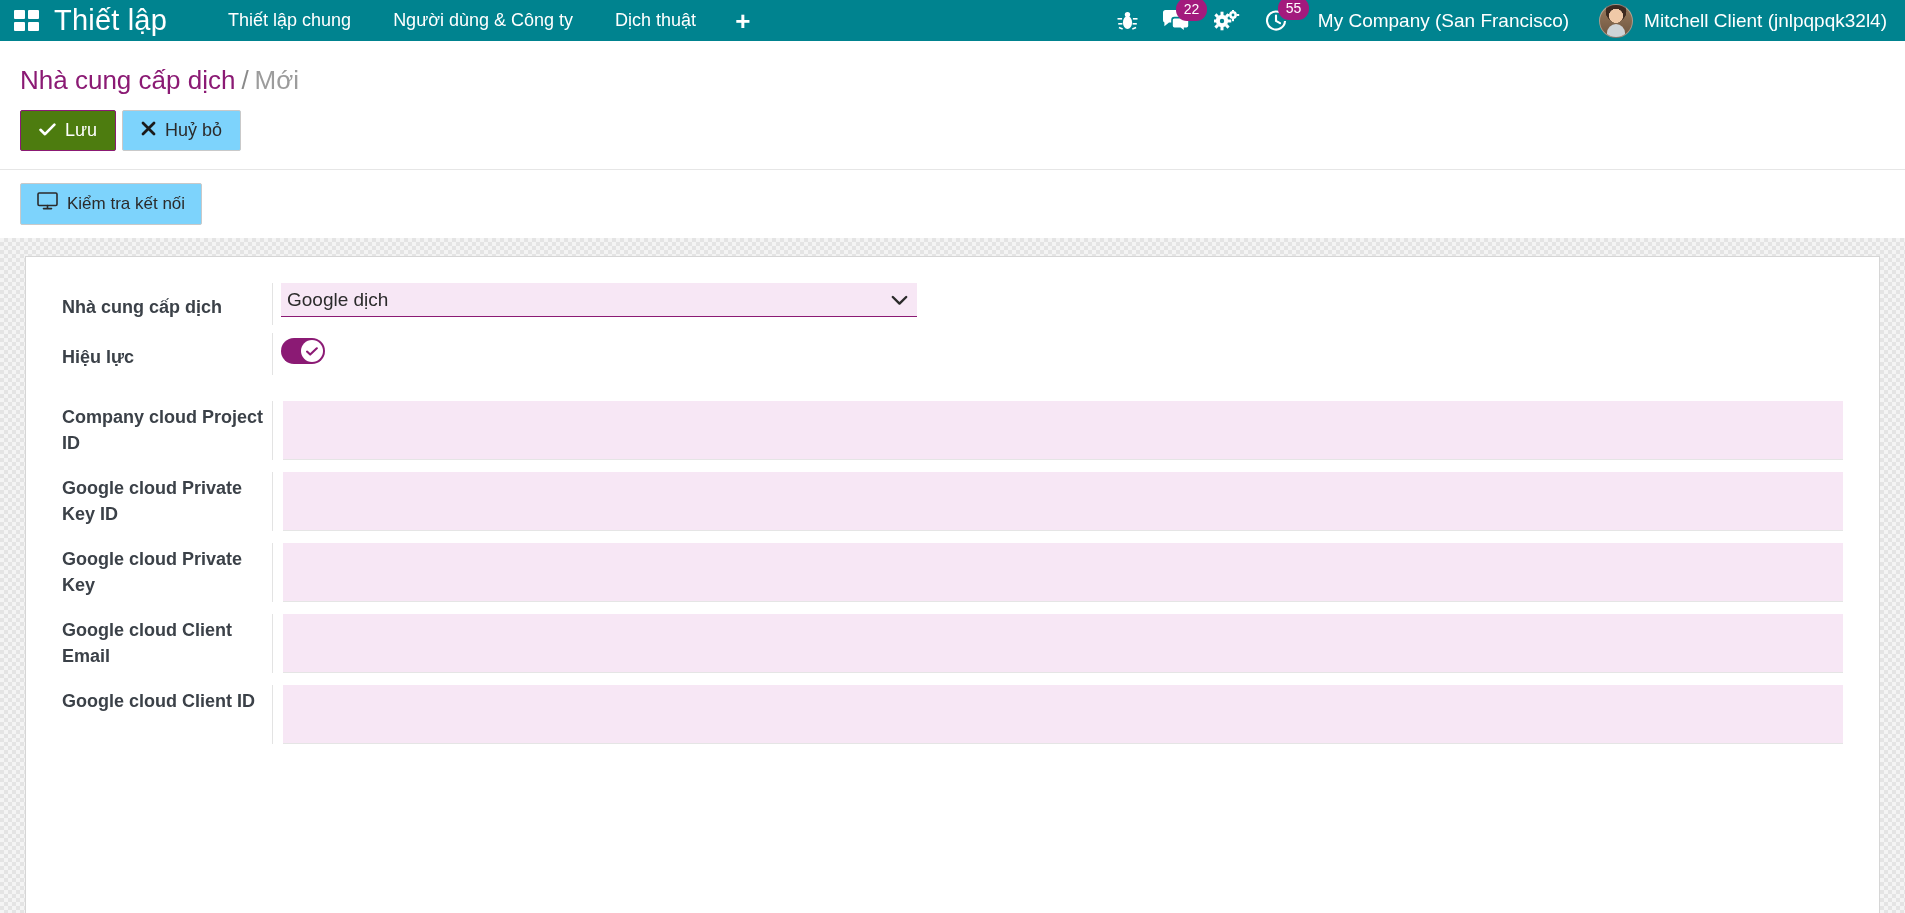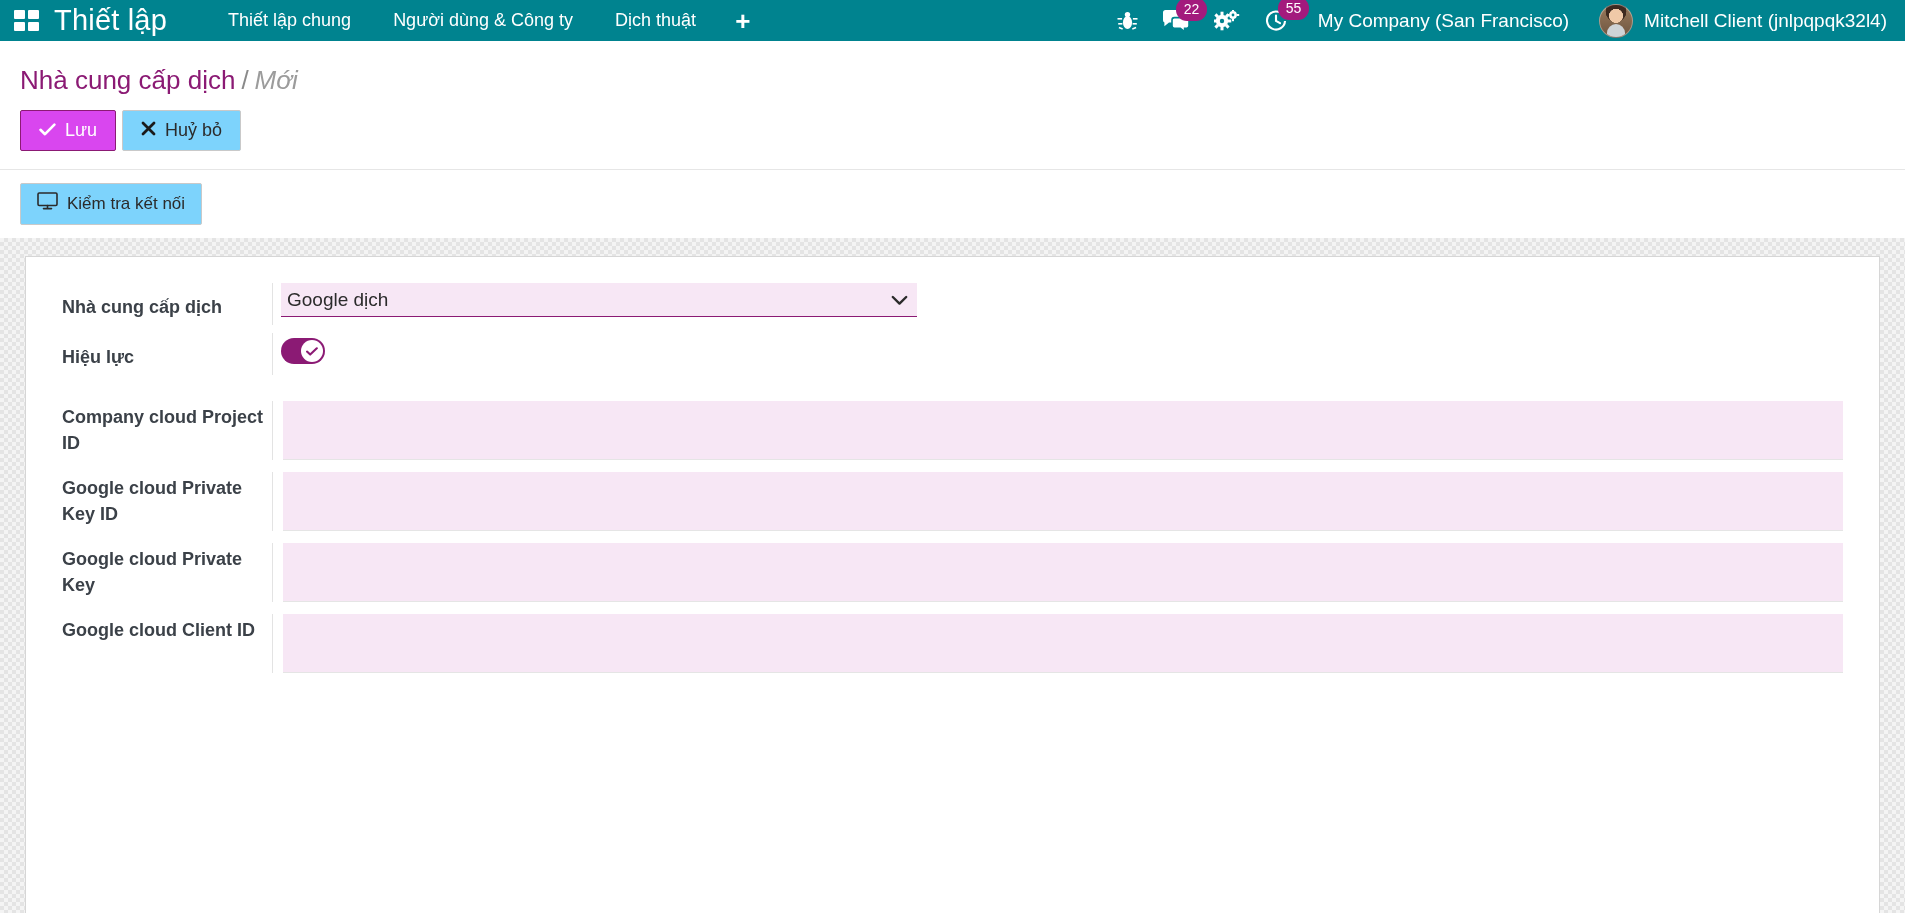--- a/index.html
+++ b/index.html
@@ -81,35 +81,35 @@
     position:absolute; left:50%; top:62%;
     width:18px;height:16px;margin-left:-9px;
     background:#cfd3d6;border-radius:9px 9px 0 0;
   }
   .user-name { font-size: 19px; }
 
   
   .control-panel { background: #ffffff; padding: 14px 20px 0 20px; }
   .breadcrumb { font-size: 26px; color: #8b1a74; margin: 10px 0 14px 0; }
   .breadcrumb .sep { color: #8a8a8a; margin: 0 6px; }
-  .breadcrumb .cur { color: #9c9c9c; font-style: italic; }
+  .breadcrumb .cur { color: #9c9c9c; }
   .btn-row { display: flex; align-items: center; gap: 0; margin-bottom: 18px; }
   .btn {
     font-size: 18px;
     padding: 8px 18px;
     border: 1px solid #c9c9c9;
     background: #7dd3fc;
     color: #2b2b2b;
     cursor: pointer;
     border-radius: 2px;
     display: inline-flex; align-items: center; gap: 9px;
     line-height: 1.3;
   }
   .btn-primary {
-    background: #d946ef;
+    background: #4d7c0f;
     border-color: #8b1a74;
     color: #ffffff;
     margin-right: 6px;
   }
   .sep-line { border-top: 1px solid #e6e6e6; margin: 0 -20px; }
   .aux-row { padding: 13px 0 13px 0; }
   .btn-aux { font-size: 17px; padding: 8px 16px; }
 
   
   .sheet-bg {
@@ -407,20 +407,26 @@
         </div>
       </div>
 
       <div class="wrow">
         <div class="wlabel">Google cloud Private Key</div>
         <div class="wctrl">
           <textarea class="txta" style=""></textarea>
         </div>
       </div>
 
+      <div class="wrow">
+        <div class="wlabel">Google cloud Client Email</div>
+        <div class="wctrl">
+          <textarea class="txta" style=""></textarea>
+        </div>
+      </div>
 
       <div class="wrow">
         <div class="wlabel">Google cloud Client ID</div>
         <div class="wctrl">
           <textarea class="txta" style=""></textarea>
         </div>
       </div>
 
     </div>
 

